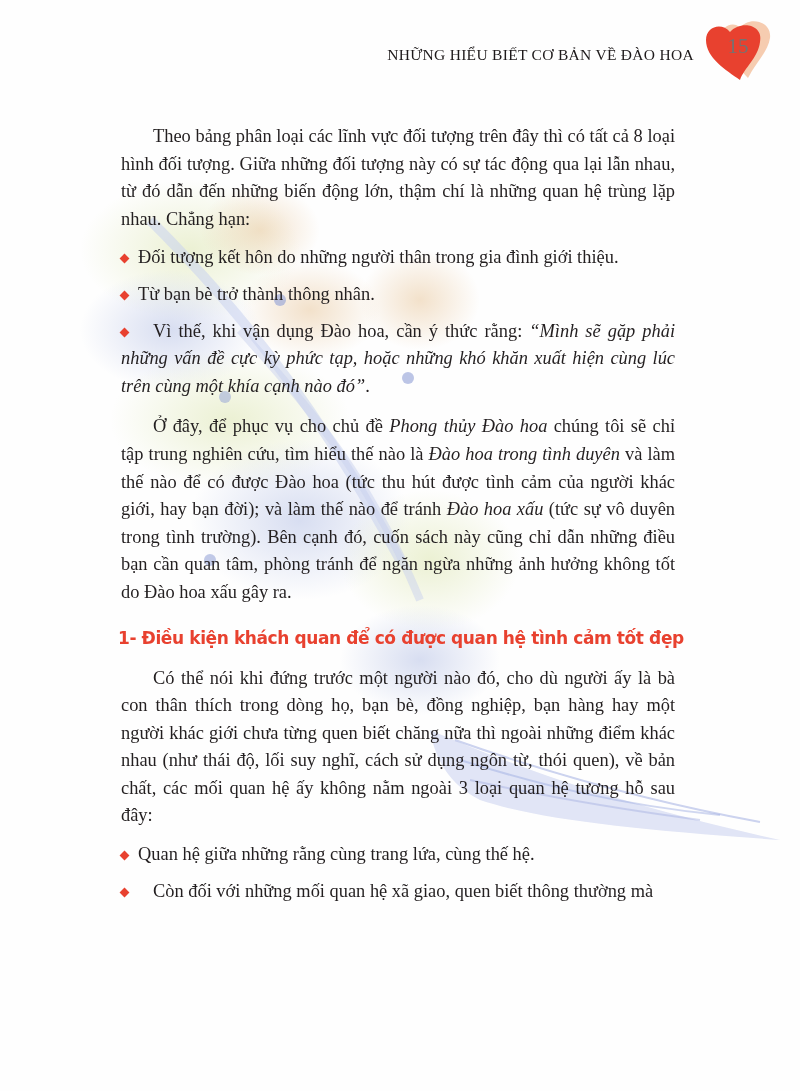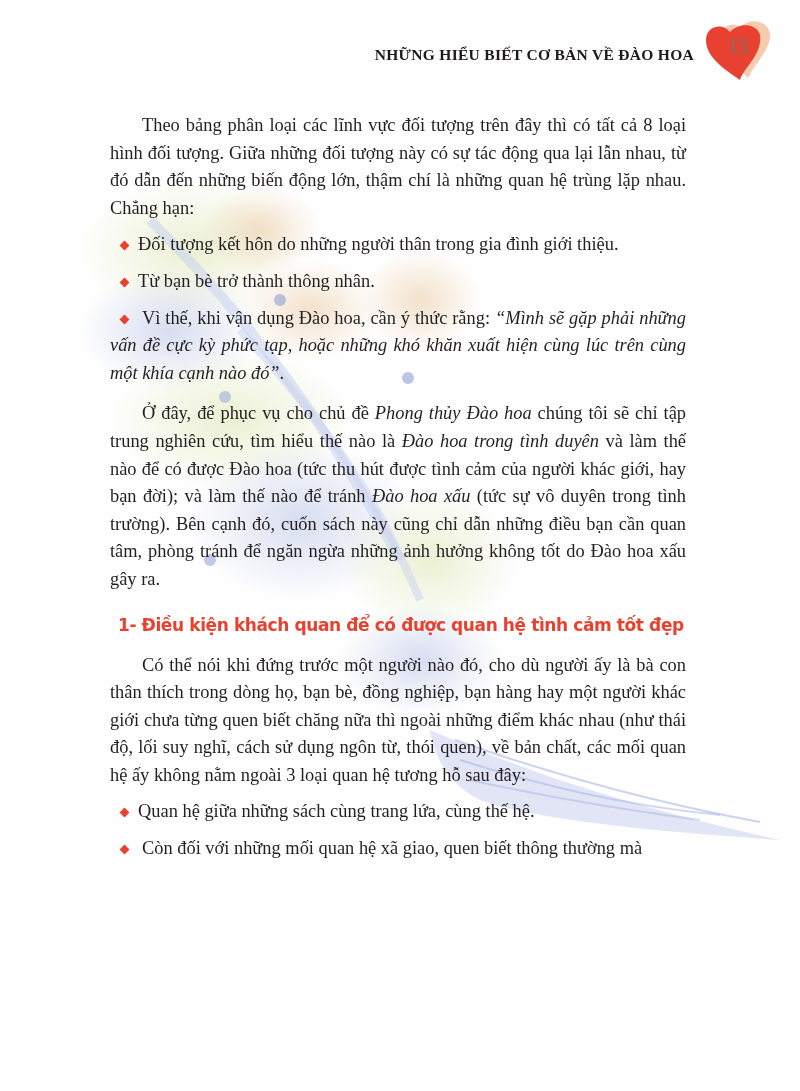--- a/index.html
+++ b/index.html
@@ -15,38 +15,38 @@
   
   .illustration { position: absolute; inset: 0; pointer-events: none; z-index: 0; }
 
   
   .running-head {
     position: absolute; left: 0; right: 0; top: 0; height: 90px;
   }
   .running-title {
     position: absolute; right: 106px; top: 46px;
     font-family: "Liberation Serif", serif;
-    font-weight: bold; font-size: 15.5px; letter-spacing: 0.3px;
+    font-weight: normal; font-size: 15.5px; letter-spacing: 0.3px;
     color: #1e1a1b;
   }
   .page-badge { position: absolute; left: 700px; top: 18px; width: 82px; height: 62px; }
   .page-number {
     position: absolute; left: 723px; top: 34px; width: 30px; text-align: center;
     font-family: "Liberation Serif", serif; font-size: 21px; color: #737373;
   }
 
   
   .content {
     position: absolute; left: 110px; top: 112px; width: 576px;
     z-index: 2;
     font-family: "Liberation Serif", serif;
     font-size: 18.4px; line-height: 27.6px;
     text-align: justify;
   }
-  .content p { margin: 0; }
+  .content p { margin: 11px; }
   .para { text-indent: 32px; }
   .gap-s { margin-top: 9px !important; }
   .gap-m { margin-top: 13px !important; }
   ul.bullets { list-style: none; margin: 8px; padding: 0; }
   ul.bullets li {
     position: relative; padding-left: 20px; margin-top: 9px; text-align: left;
   }
   ul.bullets li .diamond {
     position: absolute; left: 3px; top: 11px; width: 7px; height: 7px;
     background: #e8412f; transform: rotate(45deg);
@@ -134,21 +134,21 @@
 
     <p class="para gap-m"><span>Ở đây, để phục vụ cho chủ đề </span><span class="it">Phong thủy Đào hoa</span><span> chúng tôi sẽ chỉ tập trung nghiên cứu, tìm hiểu thế nào là </span><span class="it">Đào hoa trong tình duyên</span><span> và làm thế nào để có được Đào hoa (tức thu hút được tình cảm của người khác giới, hay bạn đời); và làm thế nào để tránh </span><span class="it">Đào hoa xấu</span><span> (tức sự vô duyên trong tình trường). Bên cạnh đó, cuốn sách này cũng chỉ dẫn những điều bạn cần quan tâm, phòng tránh để ngăn ngừa những ảnh hưởng không tốt do Đào hoa xấu gây ra.</span></p>
 
     <h2 class="section-heading">1- Điều kiện khách quan để có được quan hệ tình cảm tốt đẹp</h2>
 
     <p class="para">Có thể nói khi đứng trước một người nào đó, cho dù người ấy là bà con thân thích trong dòng họ, bạn bè, đồng nghiệp, bạn hàng hay một người khác giới chưa từng quen biết chăng nữa thì ngoài những điểm khác nhau (như thái độ, lối suy nghĩ, cách sử dụng ngôn từ, thói quen), về bản chất, các mối quan hệ ấy không nằm ngoài 3 loại quan hệ tương hỗ sau đây:</p>
 
     <ul class="bullets">
       <li>
         <span class="diamond"></span>
-        <span>Quan hệ giữa những sách cùng trang lứa, cùng thế hệ.</span>
+        <span>Quan hệ giữa những rằng cùng trang lứa, cùng thế hệ.</span>
       </li>
       <li>
         <span class="diamond"></span>
       </li>
     </ul>
 
     <p class="para gap-s">Còn đối với những mối quan hệ xã giao, quen biết thông thường mà</p>
   </div>
 </div>
 

